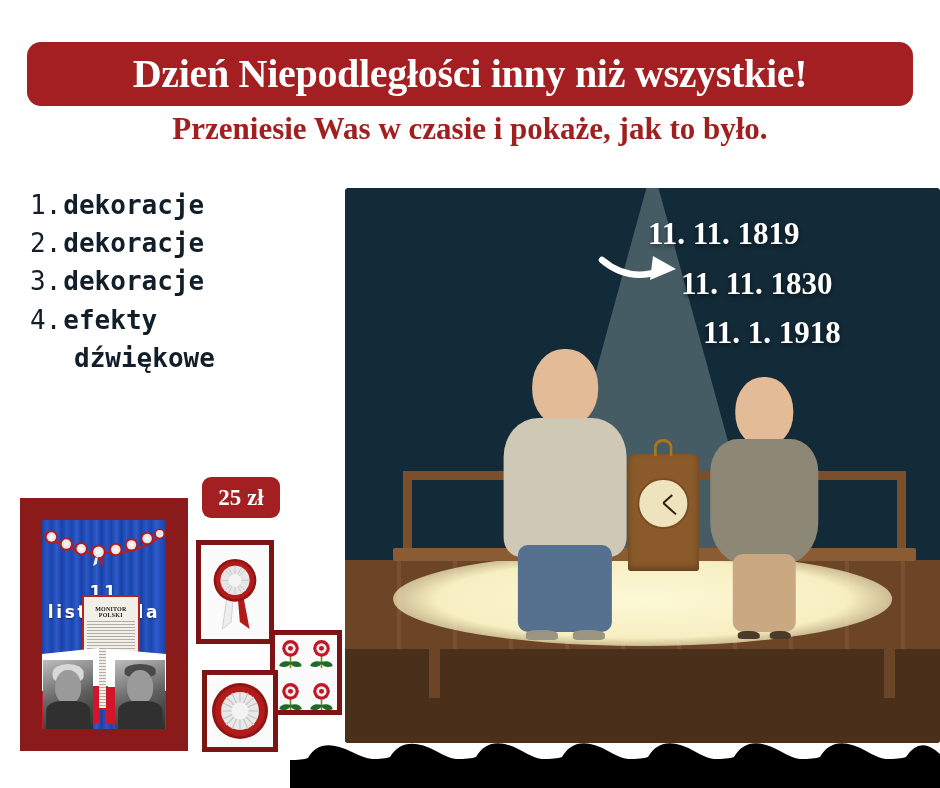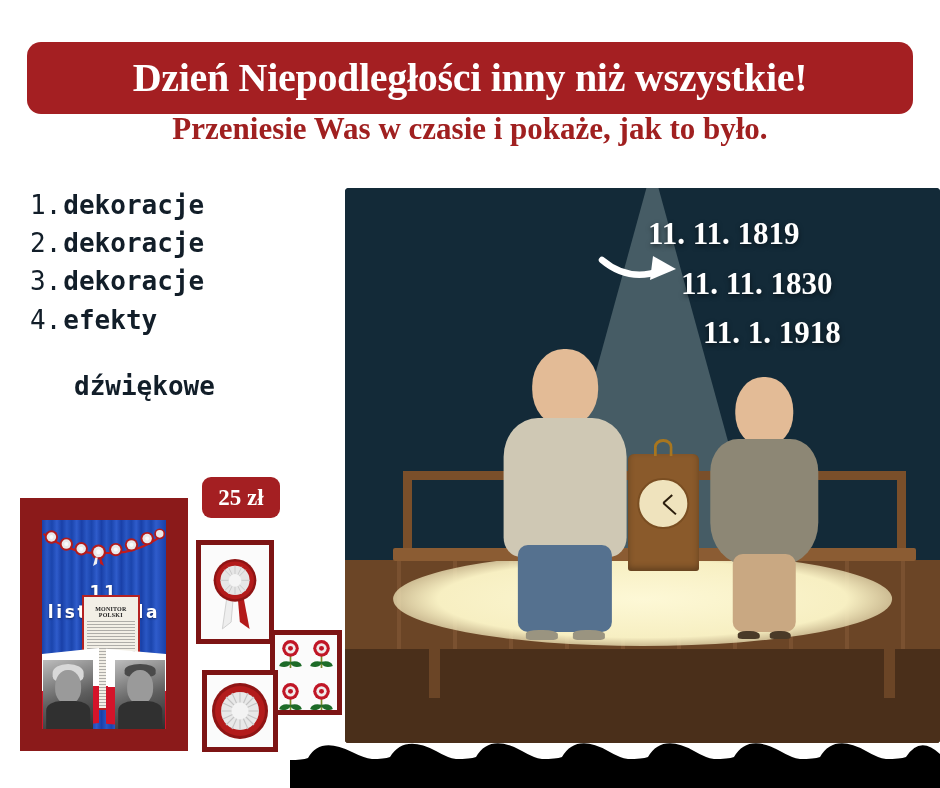--- a/index.html
+++ b/index.html
@@ -7,21 +7,21 @@
     width:940px;height:788px;
     background:#ffffff;
     font-family:"Liberation Serif", serif;
     overflow:hidden;
     position:relative;
   }
   .canvas{position:relative;width:940px;height:788px;overflow:hidden;background:#fff;}
 
   
   .title-banner{
-    position:absolute;left:27px;top:42px;width:886px;height:72px;
+    position:absolute;left:27px;top:42px;width:886px;height:64px;
     background:#A41F22;border-radius:14px;
     display:flex;align-items:center;justify-content:center;
   }
   .title-banner-text{
     color:#ffffff;font-family:"Liberation Serif", serif;
     font-weight:700;font-size:40px;line-height:1;
     letter-spacing:-0.3px;white-space:nowrap;
   }
 
   
@@ -42,21 +42,20 @@
     font-family:"DejaVu Sans Mono", monospace;
     color:#121E29;font-size:26px;line-height:1.47;
     font-weight:700;
   }
   .feature-num{font-weight:400;margin-right:2px;flex:0 0 auto;}
   .feature-label{font-weight:700;}
   .feature-cont{
     font-family:"DejaVu Sans Mono", monospace;
     color:#121E29;font-size:26px;line-height:1.47;font-weight:700;
     padding-left:44px;
-    margin-top:28px;
   }
 
   
   .price-badge{
     position:absolute;left:202px;top:477px;width:78px;height:41px;
     background:#A41F22;border-radius:9px;
     display:flex;align-items:center;justify-content:center;
     z-index:40;
   }
   .price-badge-text{

